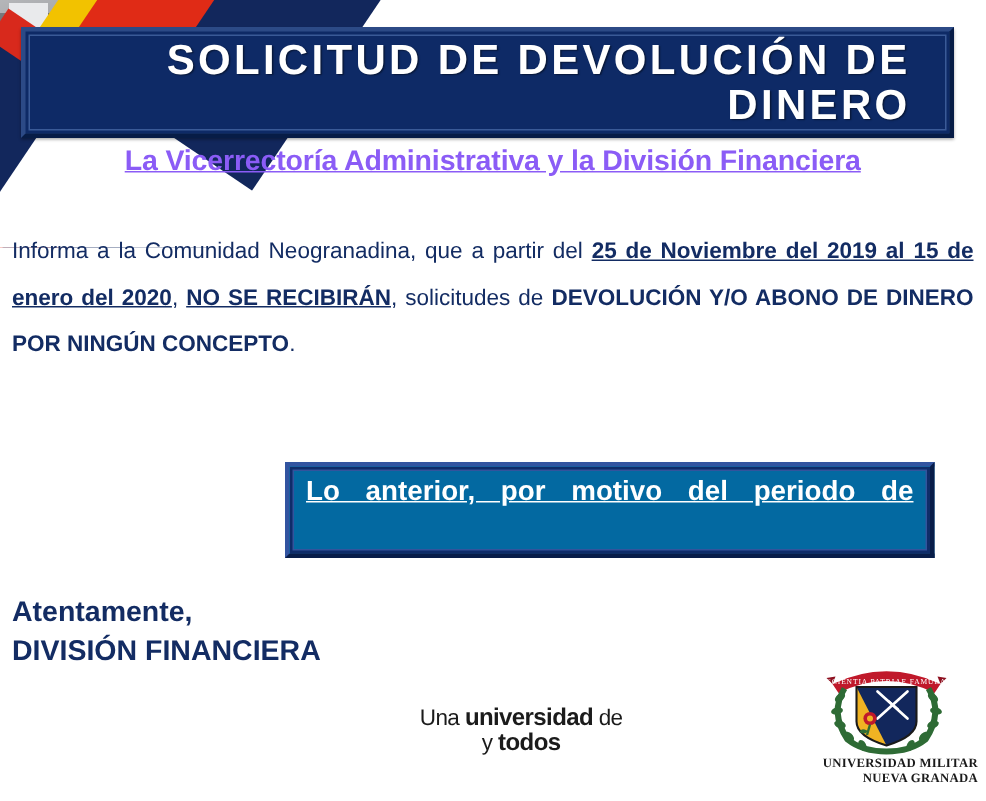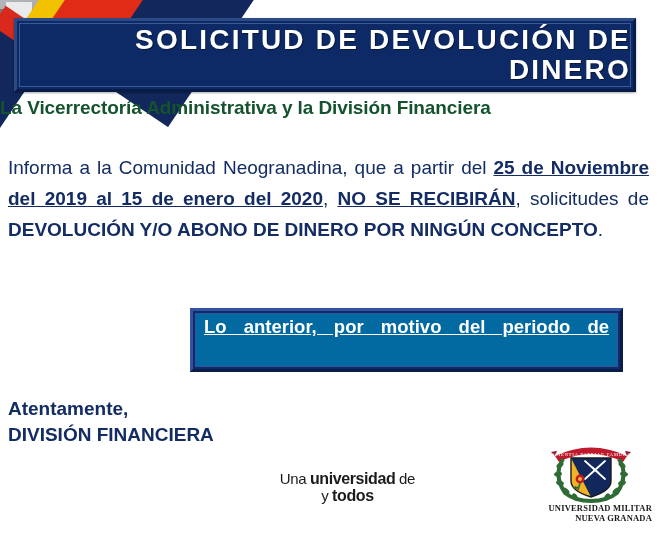--- a/index.html
+++ b/index.html
@@ -111,46 +111,47 @@
     align-items: center;
     justify-content: flex-end;
   }
   #header-title {
     color: #ffffff;
     font-size: 28px;
     font-weight: bold;
     letter-spacing: 2.2px;
     line-height: 1.08;
     text-align: right;
-    padding-right: 2px;
+    padding-right: 26px;
     text-shadow: 1px 1px 1px rgba(0,0,0,0.45);
     white-space: pre-line;
   }
 
   
   #header-subtitle {
     position: absolute;
     left: 0;
     top: 97px;
     width: 657px;
-    text-align: left;
-    color: #14532d;
+    text-align: center;
+    color: #8b5cf6;
     font-size: 19px;
     font-weight: bold;
     letter-spacing: -0.1px;
+    text-decoration: underline;
   }
 
   
   #body-paragraph {
     position: absolute;
     left: 8px;
     top: 152px;
     width: 641px;
     color: #132c63;
-    font-size: 19px;
+    font-size: 15px;
     line-height: 31px;
     text-align: justify;
     text-justify: inter-word;
   }
   #body-paragraph .u-bold { font-weight: bold; text-decoration: underline; }
   #body-paragraph .bold   { font-weight: bold; }
 
   
   #callout-box {
     position: absolute;

